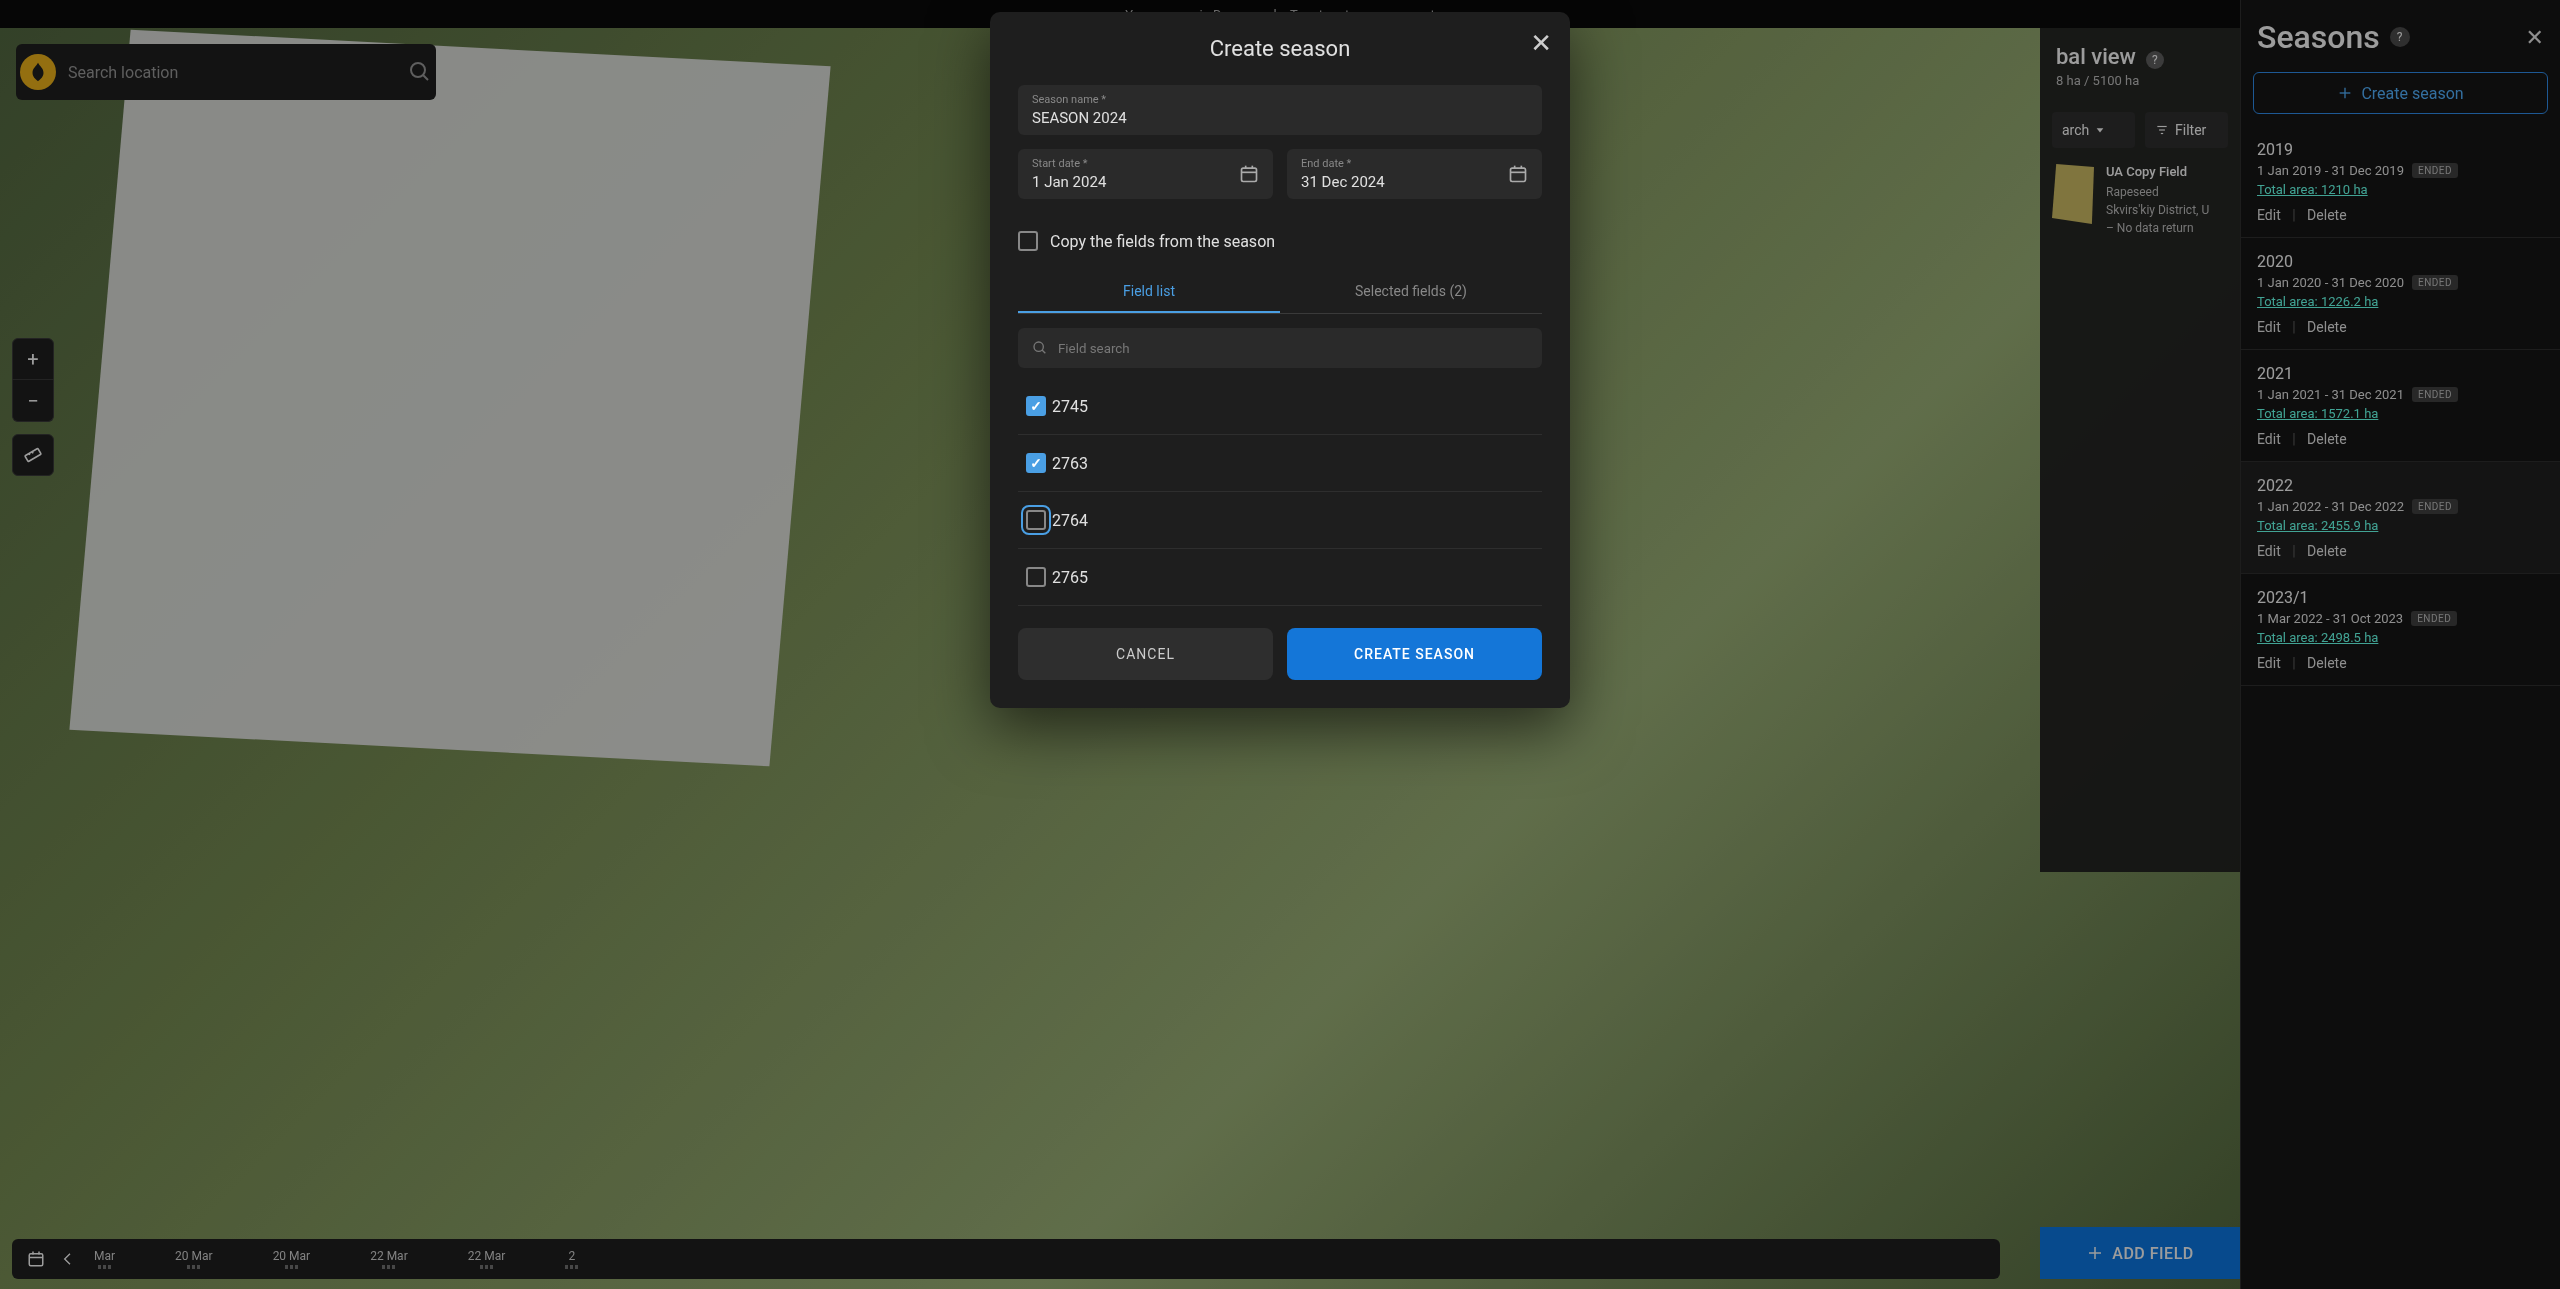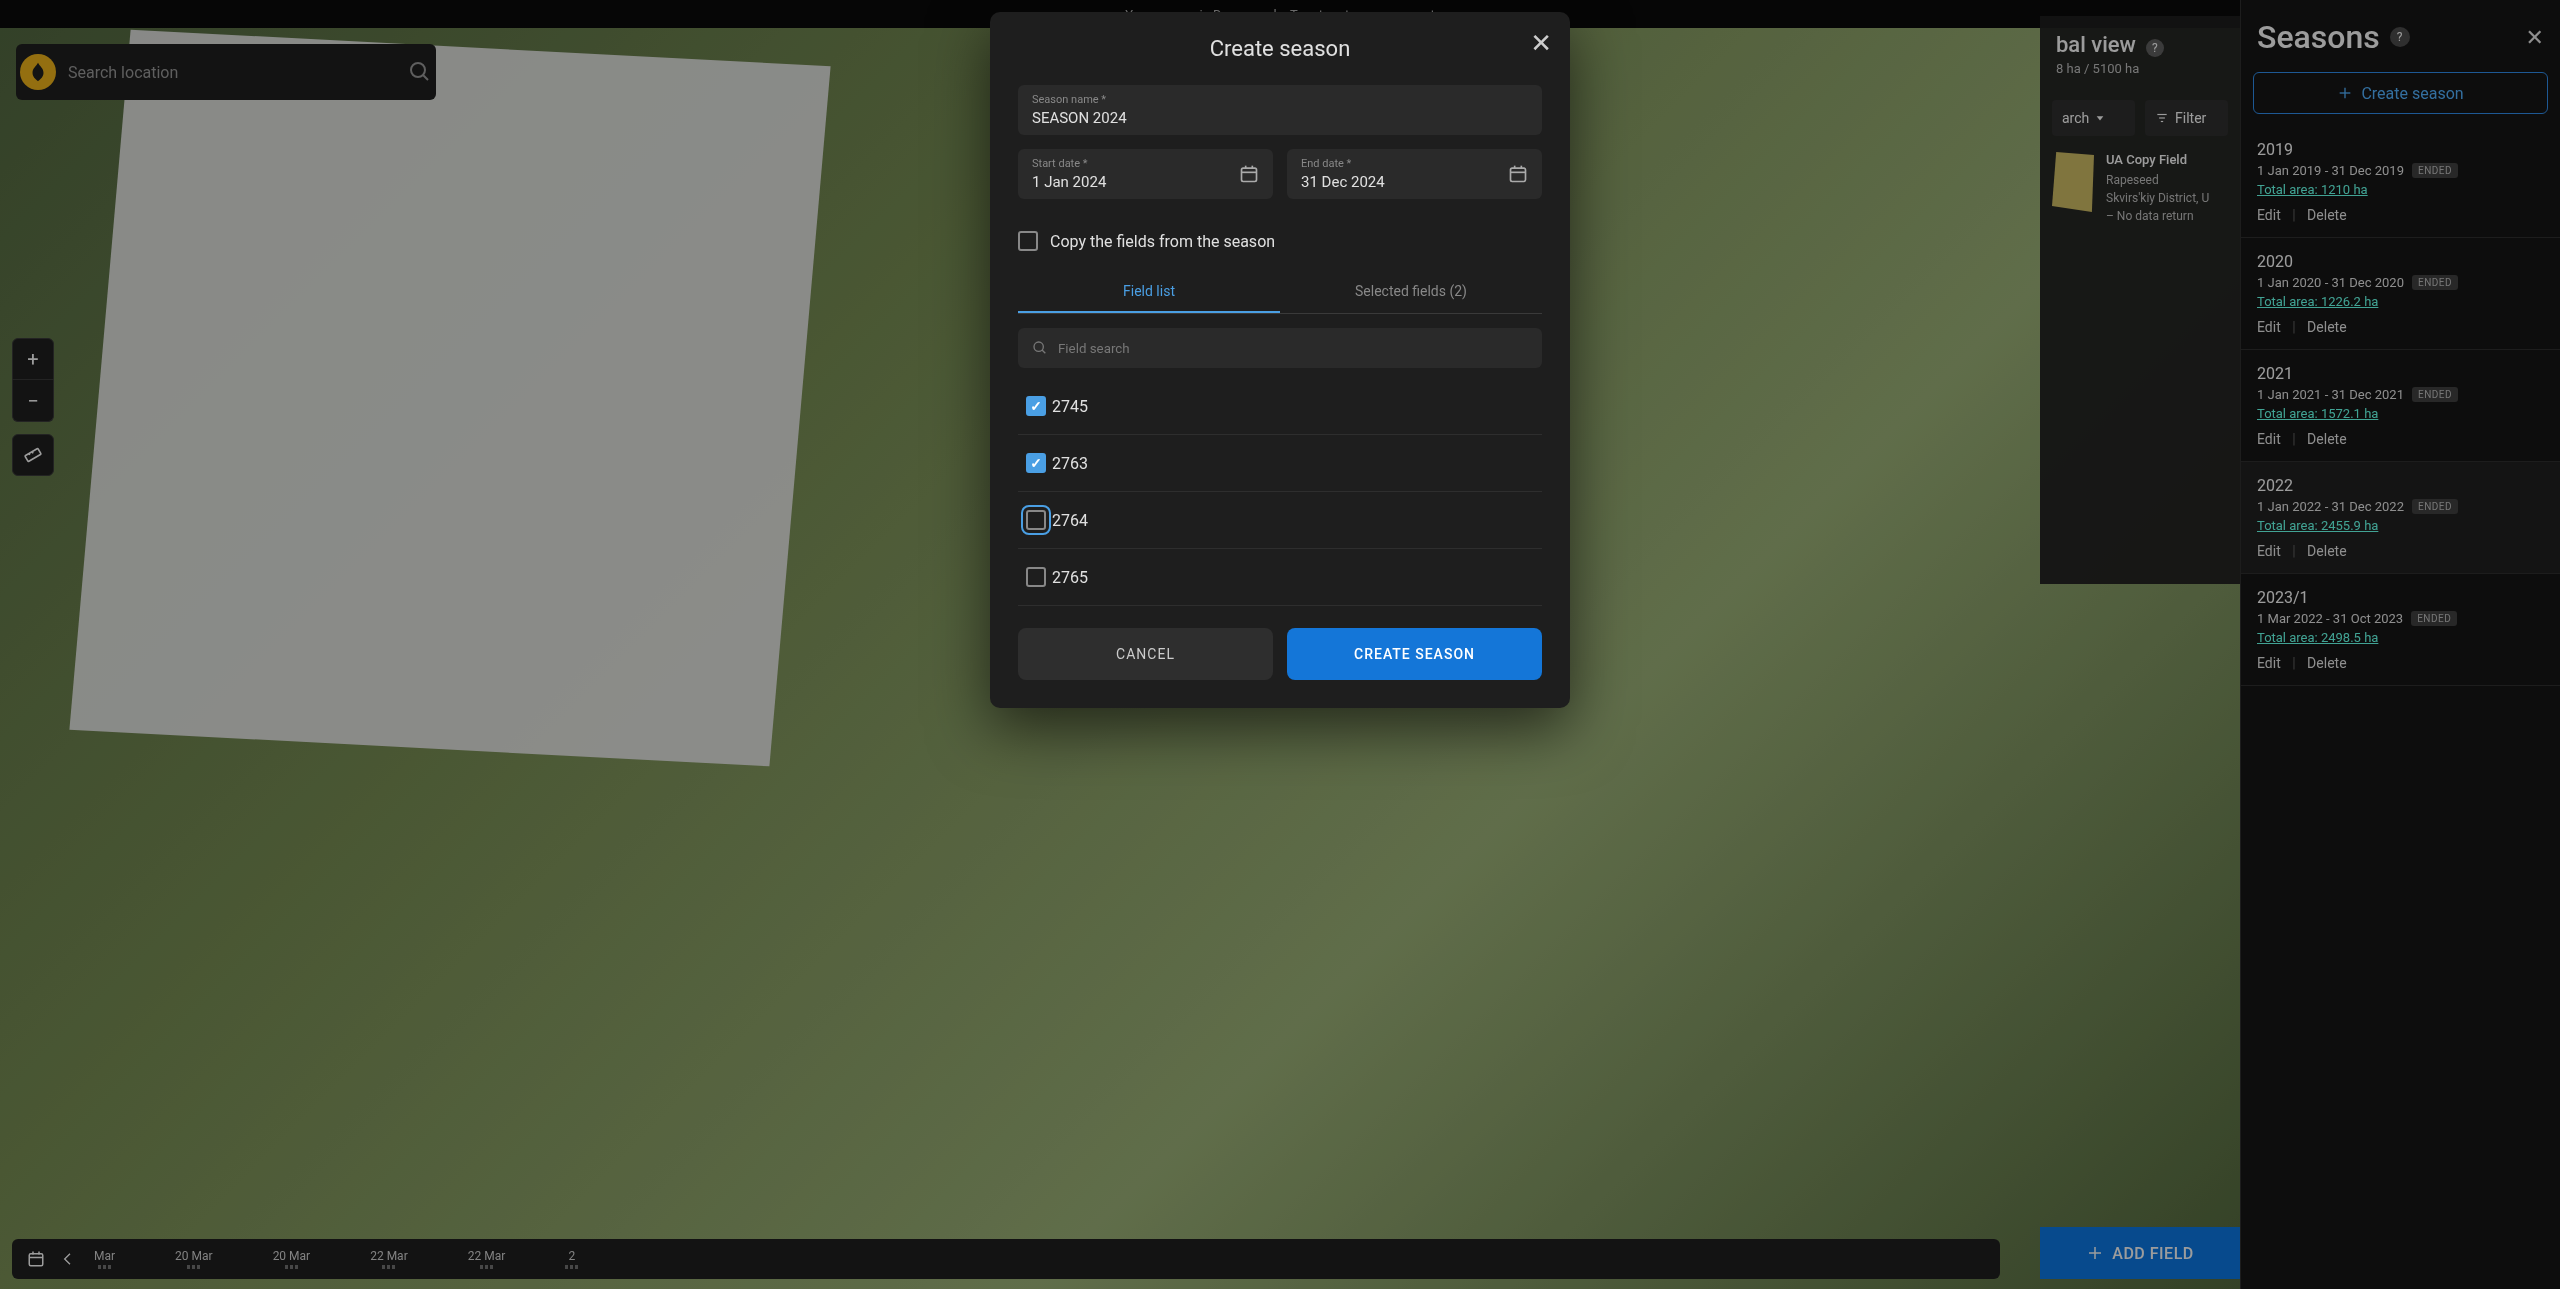--- a/index.html
+++ b/index.html
@@ -25,21 +25,21 @@
 .map-controls .ctrl:nth-child(2) { border-radius: 0 0 6px 6px; border-top: none; }
 .map-controls .ctrl.ruler { margin-top: 12px; border-radius: 6px; }
 
 .timeline { position: absolute; bottom: 10px; left: 12px; right: 560px; height: 40px; background: #1c1c1c; border-radius: 6px; display: flex; align-items: center; padding: 0 8px; overflow: hidden; }
 .timeline .tl-icon { width: 32px; height: 32px; display: flex; align-items: center; justify-content: center; color: #e0e0e0; cursor: pointer; }
 .timeline .tl-dates { display: flex; gap: 60px; margin-left: 10px; }
 .timeline .tl-date { display: flex; flex-direction: column; align-items: center; font-size: 12px; color: #bbb; }
 .timeline .tl-date .bars { display: flex; gap: 2px; margin-top: 2px; }
 .timeline .tl-date .bars span { width: 3px; height: 4px; background: #666; }
 
-.global-panel { position: absolute; top: 16px; right: 320px; width: 200px; height: 568px; background: rgba(28,28,28,0.95); }
+.global-panel { position: absolute; top: 28px; right: 320px; width: 200px; height: 844px; background: rgba(28,28,28,0.95); }
 .global-panel .gp-header { padding: 16px; }
 .global-panel .gp-title { font-size: 22px; font-weight: 500; display: inline; }
 .global-panel .gp-help { display: inline-flex; width: 18px; height: 18px; background: #555; border-radius: 50%; align-items: center; justify-content: center; font-size: 12px; margin-left: 6px; }
 .global-panel .gp-sub { font-size: 13px; color: #aaa; margin-top: 4px; }
 .global-panel .gp-row { display: flex; gap: 10px; padding: 0 12px; margin-top: 8px; }
 .global-panel .gp-btn { flex: 1; padding: 10px; background: #2a2a2a; border-radius: 4px; display: flex; align-items: center; gap: 6px; font-size: 14px; }
 .global-panel .gp-card { margin: 16px 12px; display: flex; gap: 12px; }
 .global-panel .gp-thumb { width: 42px; height: 60px; background: #b8a85a; clip-path: polygon(10% 0, 100% 5%, 95% 100%, 0 90%); }
 .global-panel .gp-info { font-size: 13px; }
 .global-panel .gp-fieldname { font-weight: 500; margin-bottom: 6px; }

